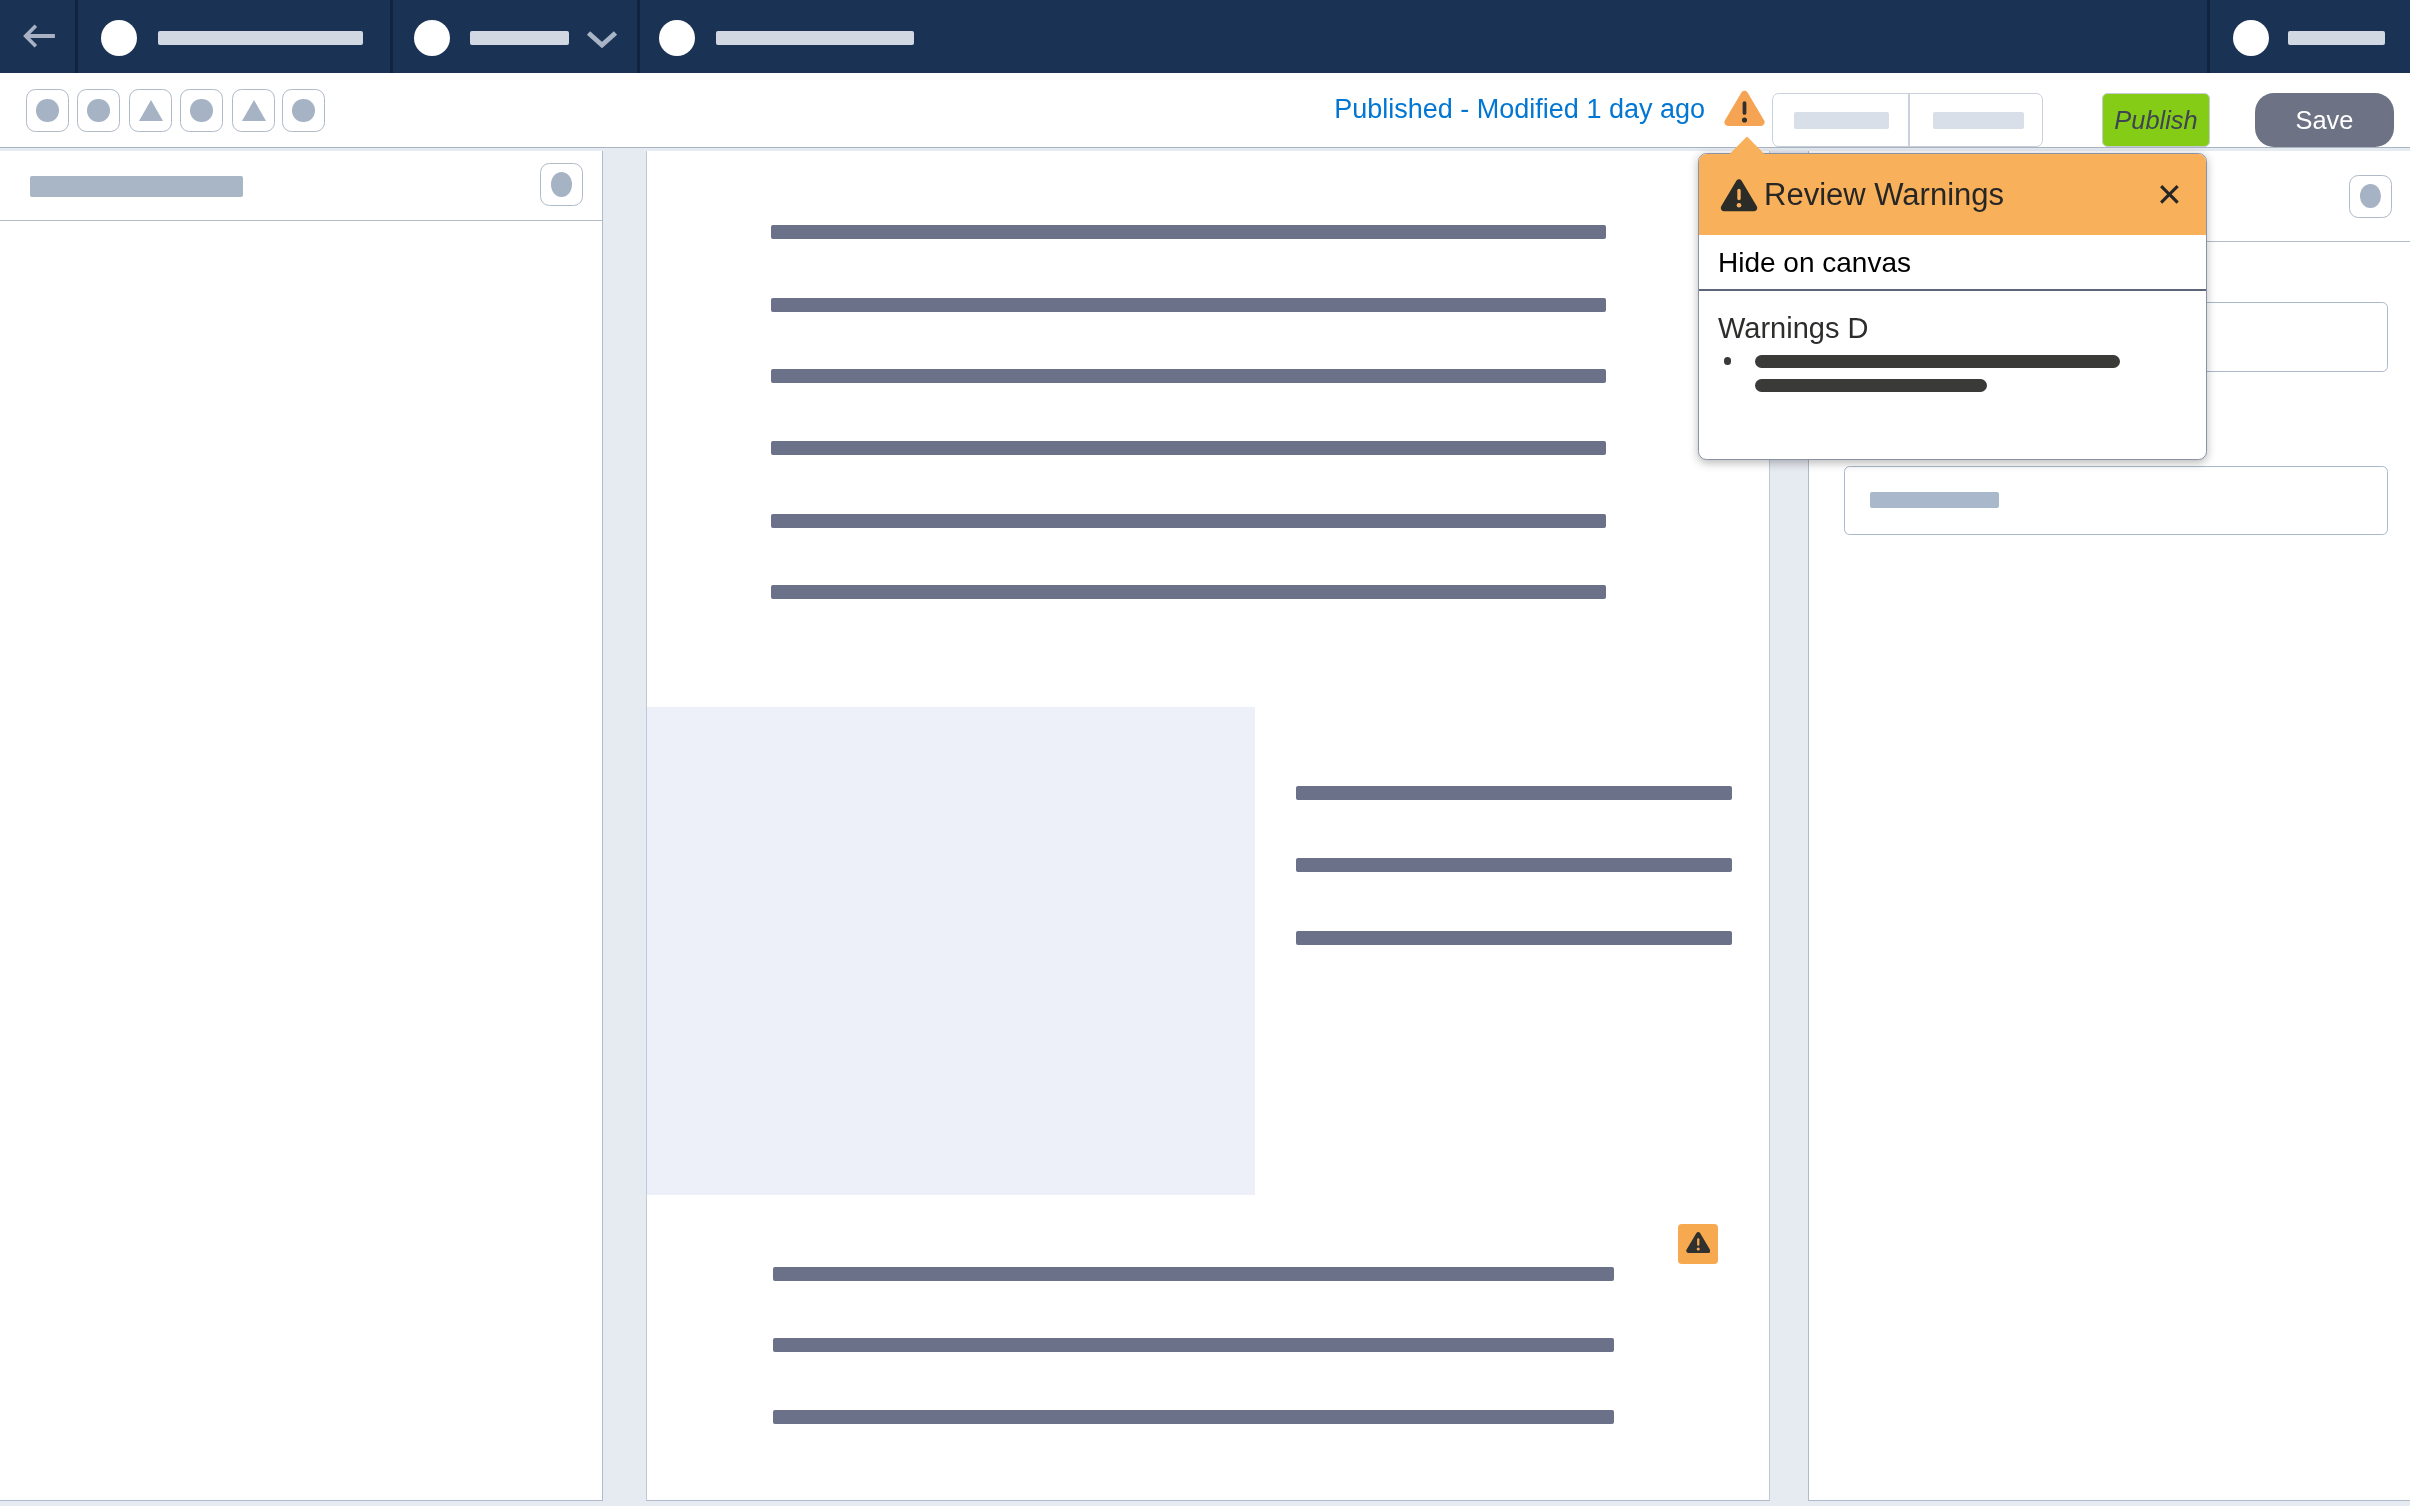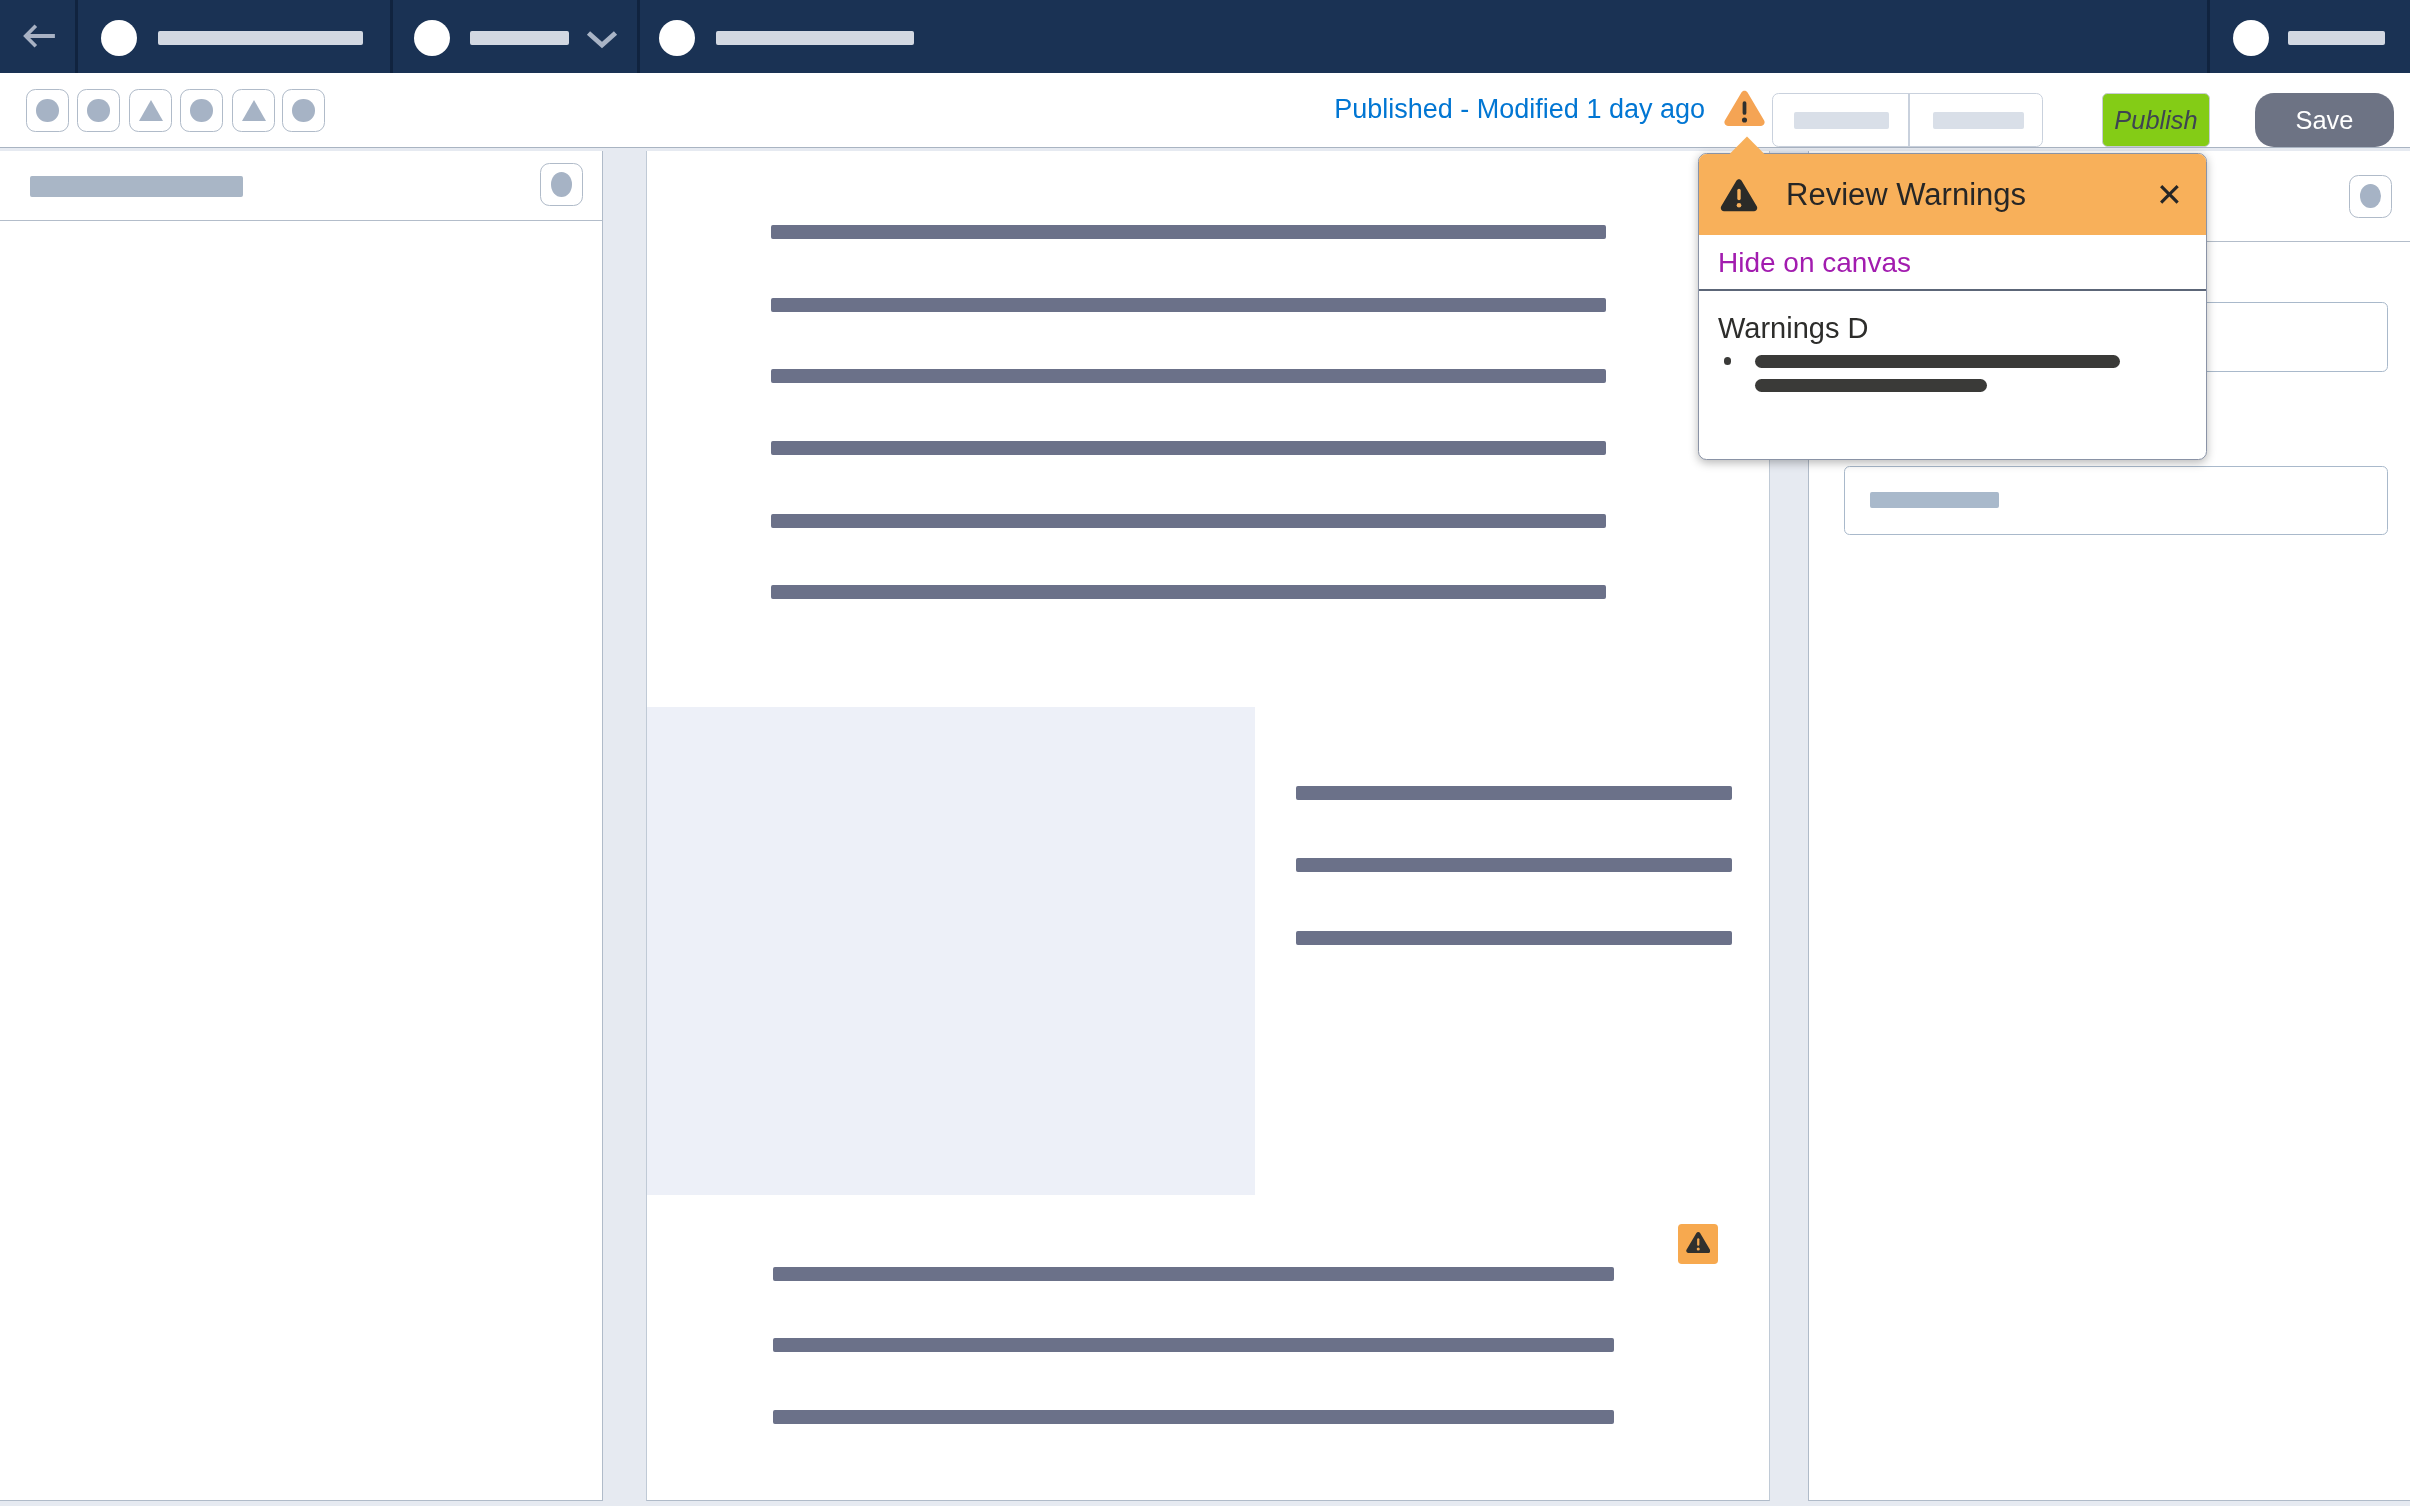--- a/index.html
+++ b/index.html
@@ -77,24 +77,24 @@
 
   
   .popover{position:absolute;left:1698px;top:153px;width:509px;height:307px;background:#fff;
            border:0.9px solid #8a93a6;border-radius:8.5px;box-shadow:0 2.8px 9.4px rgba(0,0,0,0.28);
            box-sizing:border-box;z-index:40;}
   .nubbin{position:absolute;left:35px;top:-12.2px;width:26px;height:26px;background:#f8b05a;
           transform:rotate(45deg);z-index:41;}
   .pop-head{position:absolute;left:0;top:0;width:100%;height:81px;background:#f8b05a;
             border-radius:7.5px 7.5px 0 0;display:flex;align-items:center;z-index:42;}
   .pop-head .w-icon{margin-left:21px;display:flex;}
-  .pop-title{margin-left:28px;font-size:31px;color:#262626;}
+  .pop-title{margin-left:6px;font-size:31px;color:#262626;}
   .pop-close{position:absolute;right:15px;top:0;height:81px;width:43px;display:flex;
              align-items:center;justify-content:center;font-size:32px;color:#262626;cursor:pointer;}
-  .pop-hide{position:absolute;left:19px;top:93px;font-size:28px;color:#a21caf;cursor:pointer;}
+  .pop-hide{position:absolute;left:19px;top:93px;font-size:28px;color:#000000;cursor:pointer;}
   .pop-div{position:absolute;left:0;top:135px;width:100%;height:1.9px;background:#5c6678;}
   .pop-comp{position:absolute;left:19px;top:158px;font-size:29px;color:#2d2d2b;}
   .pop-bullet{position:absolute;left:24.5px;top:203px;width:7.5px;height:7.5px;border-radius:50%;
               background:#3a3a38;}
   .pop-line{position:absolute;height:13px;border-radius:6.6px;background:#3a3a38;}
   .pop-line1{left:56px;top:201px;width:365px;}
   .pop-line2{left:56px;top:225px;width:232px;}
 </style>
 </head>
 <body>

